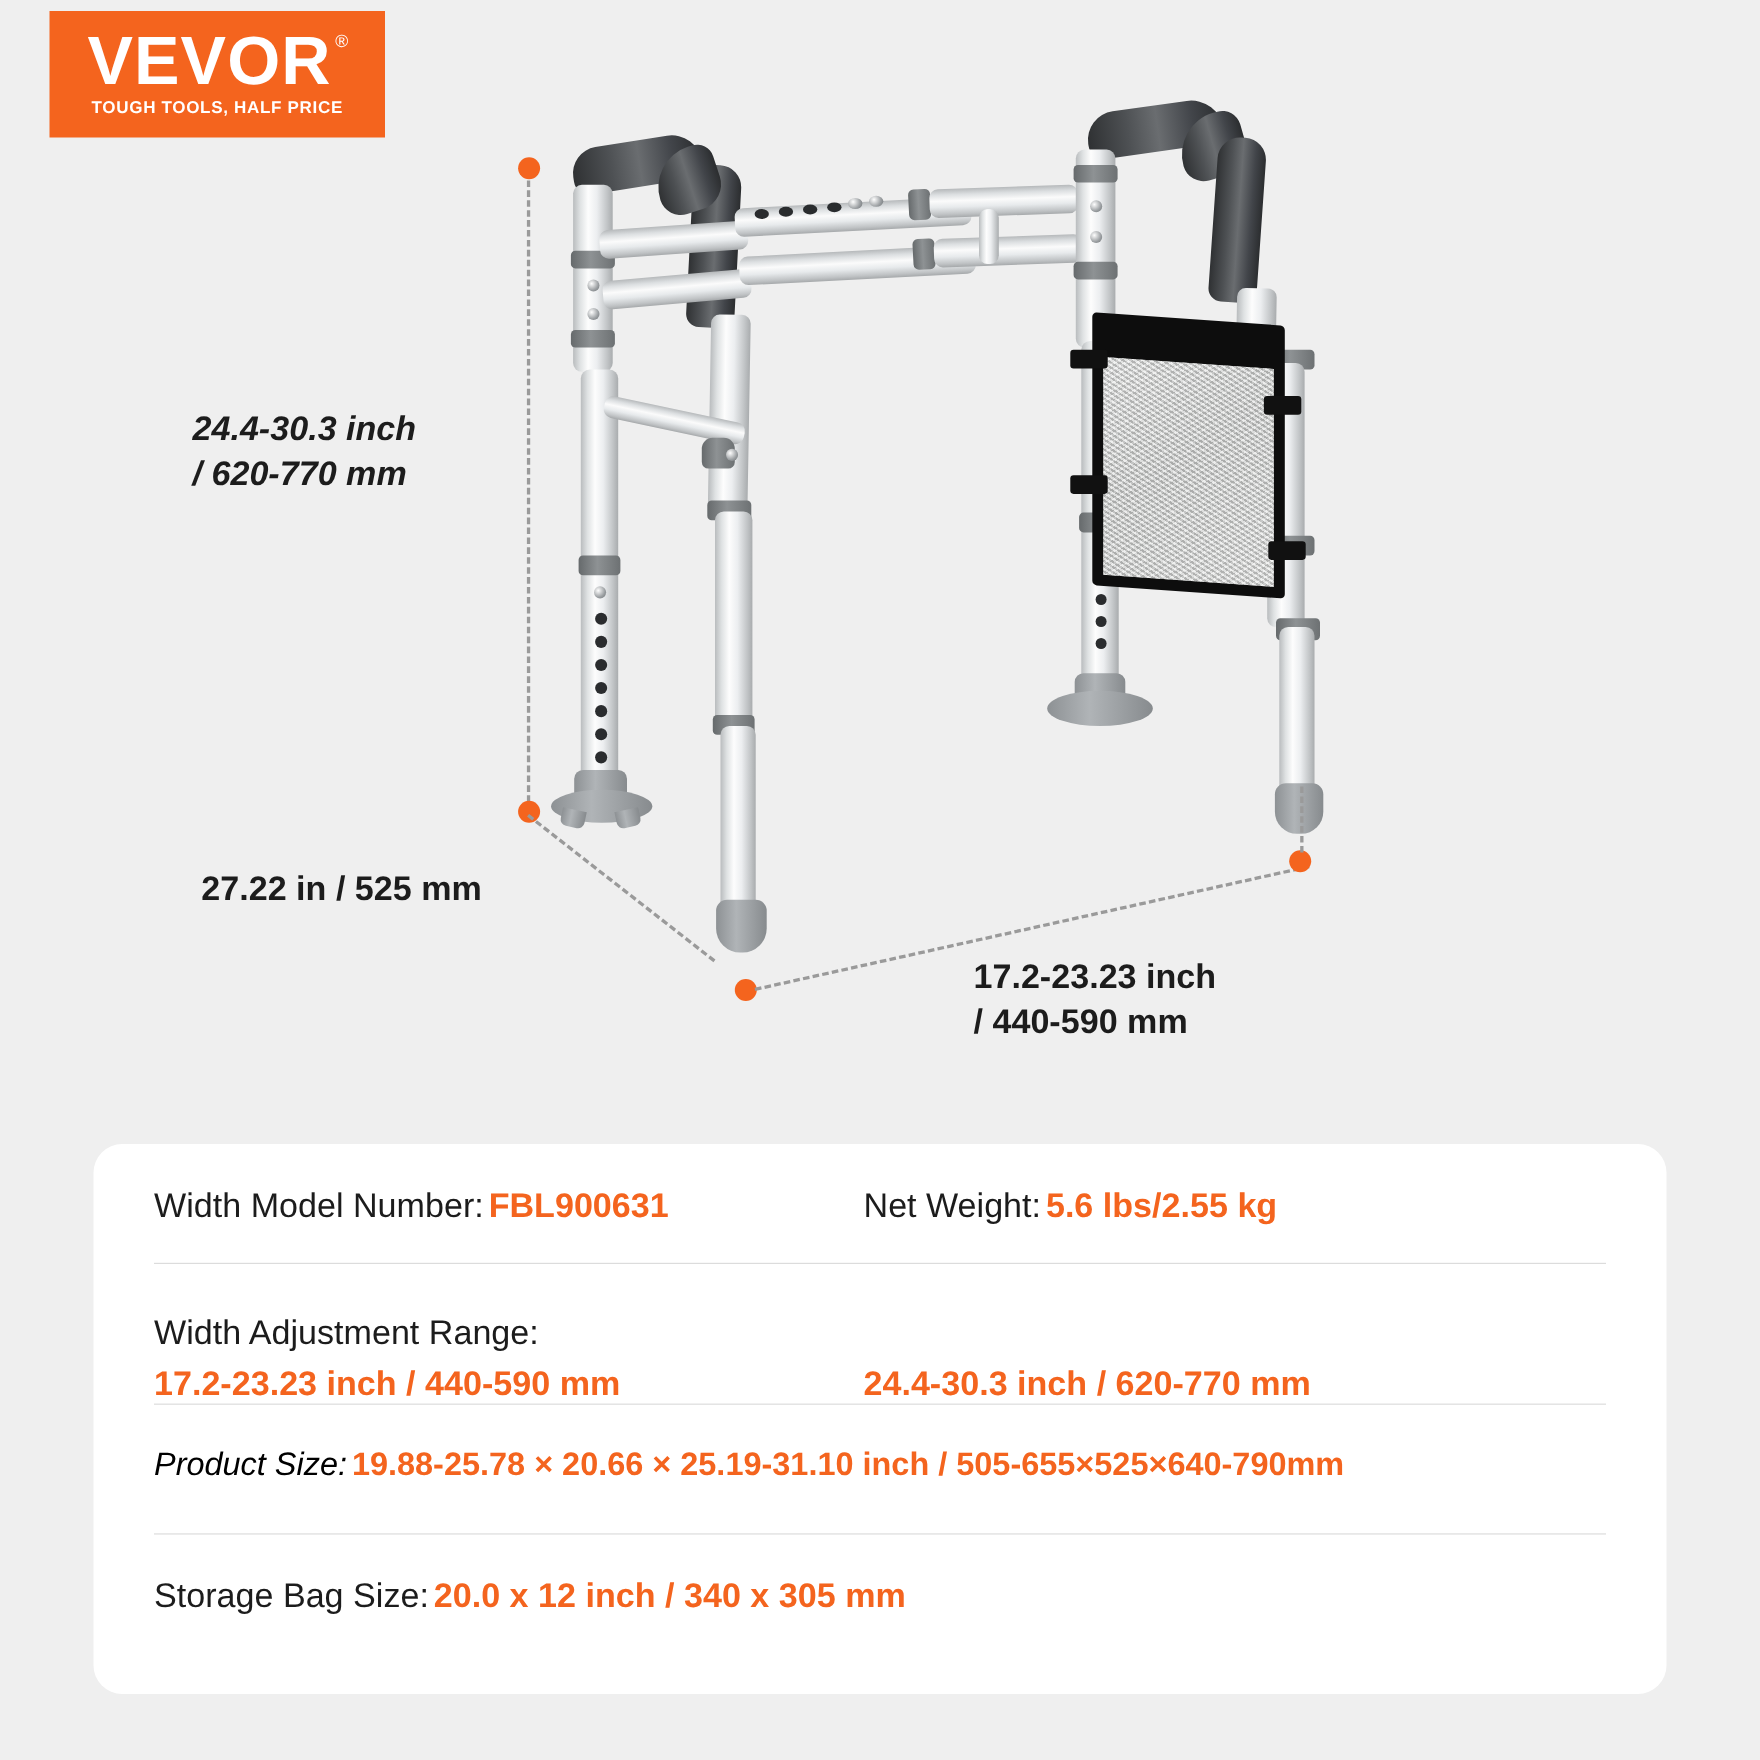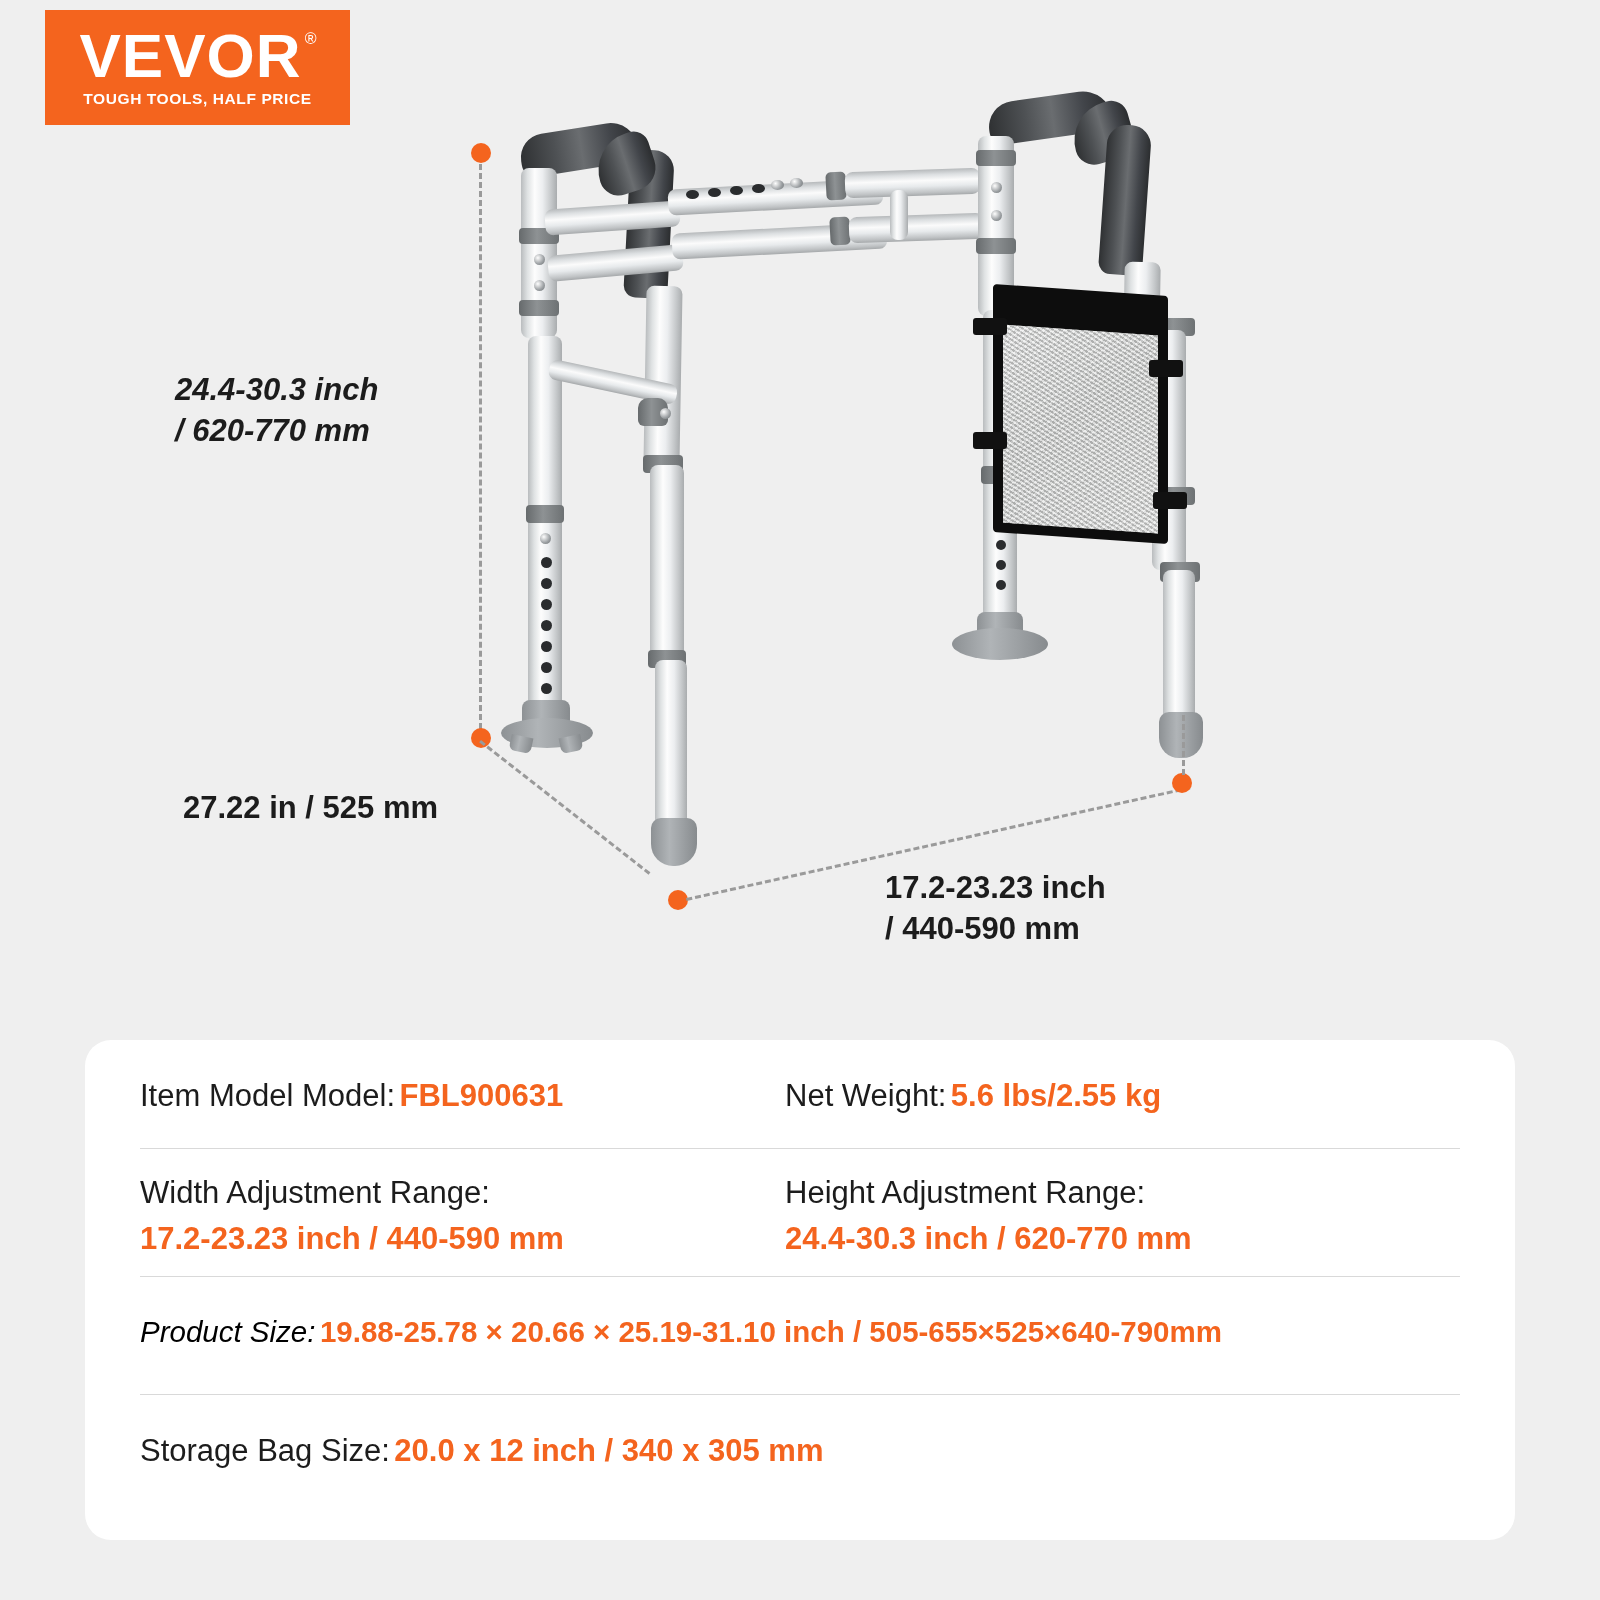--- a/index.html
+++ b/index.html
@@ -115,21 +115,21 @@
   
   .card {
     position:absolute; left:85px; top:1040px;
     width:1430px; height:500px;
     background:#fff; border-radius:26px;
     padding:0 55px;
   }
   .row { display:flex; align-items:flex-start; }
   .row + .row { border-top:1px solid #d9d9d9; }
   .r1 { height:108px; padding-top:38px; }
-  .r2 { height:128px; padding-top:26px; }
+  .r2 { height:128px; padding-top:42px;align-items:flex-end; }
   .r3 { height:118px; padding-top:38px; }
   .r4 { height:112px; padding-top:38px; }
   .cell { flex:1; }
   .cell-l { flex:0 0 645px; }
 
   .lbl  { font-size:31px; color:#1c1c1c; }
   .val  { font-size:31px; color:#F4641E; font-weight:bold; }
   .lbl-blk { font-size:31px; color:#1c1c1c; display:block; }
   .val-blk { font-size:31px; color:#F4641E; font-weight:bold; display:block;
              margin-top:10px; }
@@ -260,36 +260,35 @@
 / 620-770 mm</div>
   <div class="dim dim-depth">27.22 in / 525 mm</div>
   <div class="dim dim-width">17.2-23.23 inch
 / 440-590 mm</div>
 </div>
 
 <div class="card">
 
   <div class="row r1">
     <div class="cell cell-l">
-      <span class="lbl">Item Model Model:</span>
+      <span class="lbl">Width Model Number:</span>
       <span class="val">FBL900631</span>
     </div>
     <div class="cell">
       <span class="lbl">Net Weight:</span>
       <span class="val">5.6 lbs/2.55 kg</span>
     </div>
   </div>
 
   <div class="row r2">
     <div class="cell cell-l">
       <span class="lbl-blk">Width Adjustment Range:</span>
       <span class="val-blk">17.2-23.23  inch / 440-590 mm</span>
     </div>
     <div class="cell">
-      <span class="lbl-blk">Height Adjustment Range:</span>
       <span class="val-blk">24.4-30.3 inch / 620-770 mm</span>
     </div>
   </div>
 
   <div class="row r3">
     <div class="cell">
       <span class="lbl-sm">Product Size:</span>
       <span class="val val-sm">19.88-25.78 × 20.66 × 25.19-31.10 inch / 505-655×525×640-790mm</span>
     </div>
   </div>

